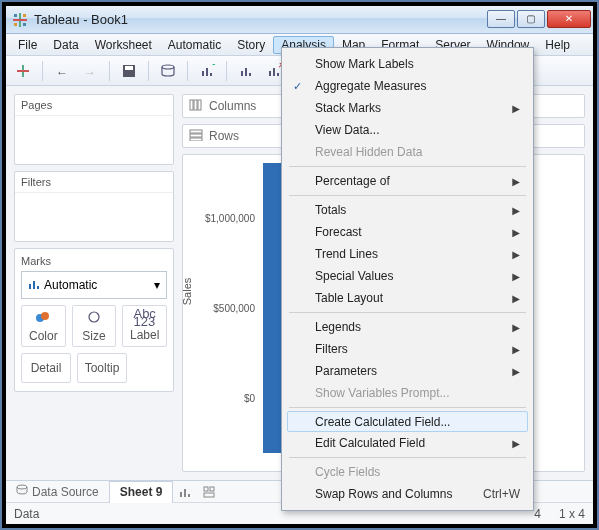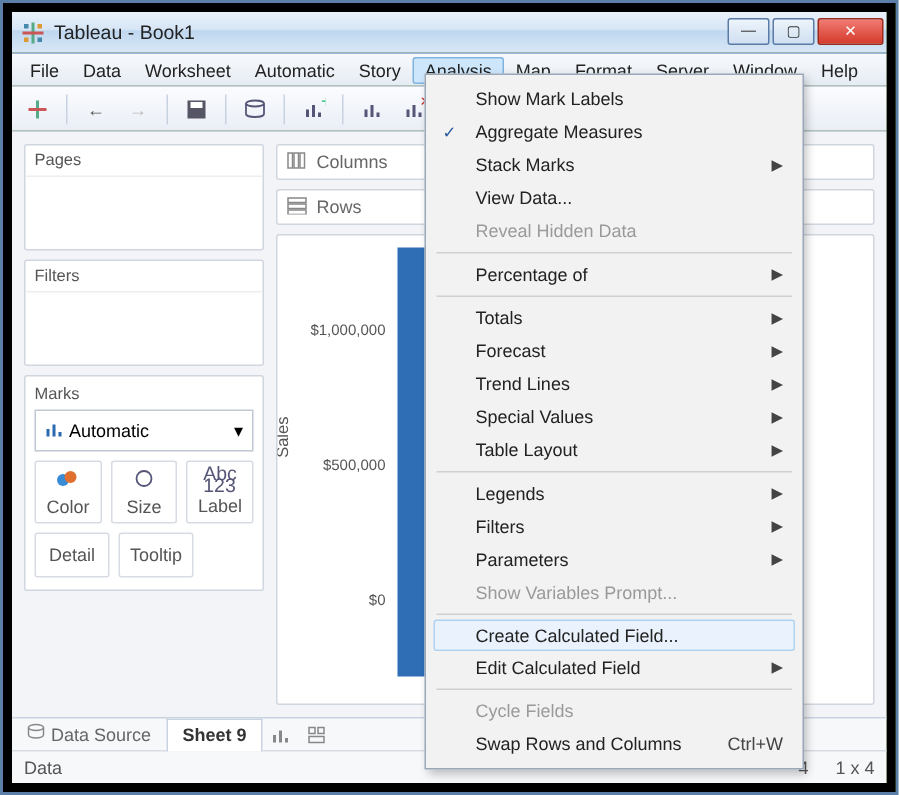--- a/index.html
+++ b/index.html
@@ -1,18 +1,18 @@
 <!DOCTYPE html>
 <html><head>
 <meta charset="utf-8">
 <style>
 * { margin: 0; padding: 0; box-sizing: border-box; font-family: "Segoe UI", Tahoma, sans-serif; font-size: 12px; }
 body { background: #5b7fa8; padding: 0; width: 599px; height: 530px; overflow: hidden; position: relative; }
 
-.window { position: absolute; top: 2px; left: 2px; right: 2px; bottom: 2px; background: #4d7c0f; border: 6px solid #000000; }
+.window { position: absolute; top: 2px; left: 2px; right: 2px; bottom: 2px; background: #c2410c; border: 4px solid #000000; }
 
 .titlebar { height: 28px; background: linear-gradient(to bottom, #eaf2fb 0%, #d5e4f5 45%, #bed7ef 46%, #d9e7f6 100%); display: flex; align-items: center; padding-left: 6px; border-bottom: 1px solid #9eb8d8; }
 .titlebar .app-icon { width: 16px; height: 16px; margin-right: 6px; display:inline-block; }
 .titlebar .title { flex: 1; color: #222; font-size: 13px; }
 .win-buttons { display: flex; height: 20px; margin-right: 2px; }
 .win-btn { width: 28px; height: 18px; margin-left: 2px; border: 1px solid #5a7ba6; background: linear-gradient(to bottom,#eef4fb,#cfdff1); border-radius: 2px; display:flex; align-items:center; justify-content:center; font-size:10px; color:#333; }
 .win-btn.close { width: 44px; background: linear-gradient(to bottom,#f07b73,#d53b2c); color:#fff; border-color:#9a2a1e; }
 
 .menubar { height: 22px; background: linear-gradient(to bottom,#f7f9fc,#e6ecf4); display:flex; align-items:center; padding: 0 4px; border-bottom:1px solid #c8d2e0; }
 .menubar .menu-item { padding: 2px 8px; color:#222; }

